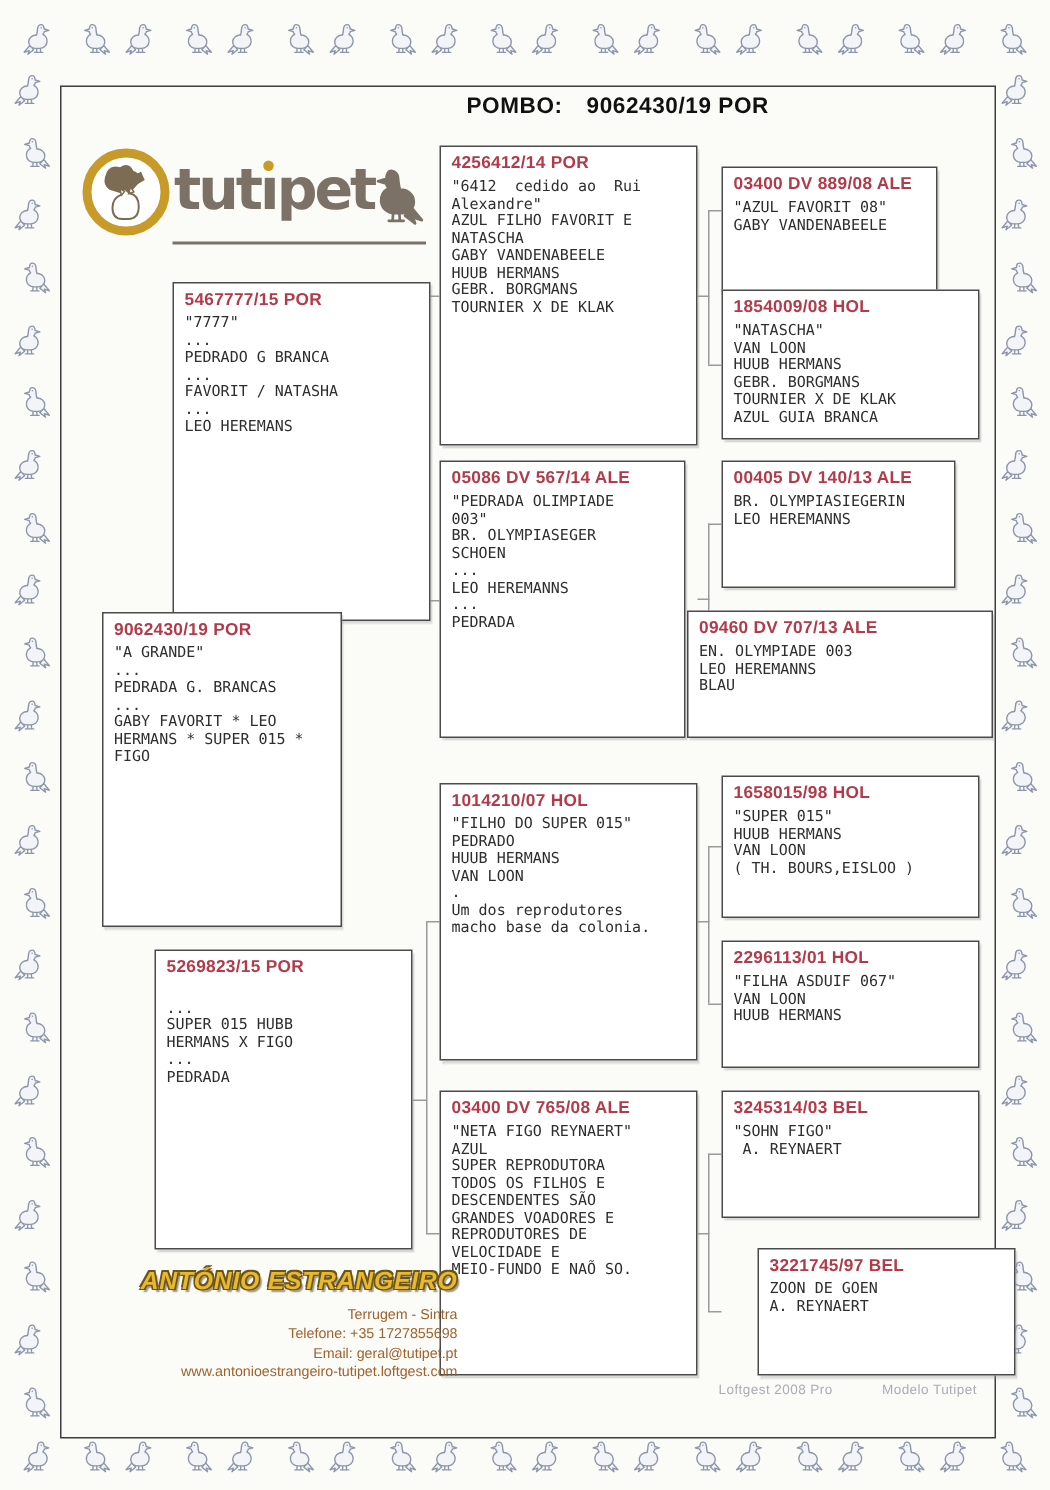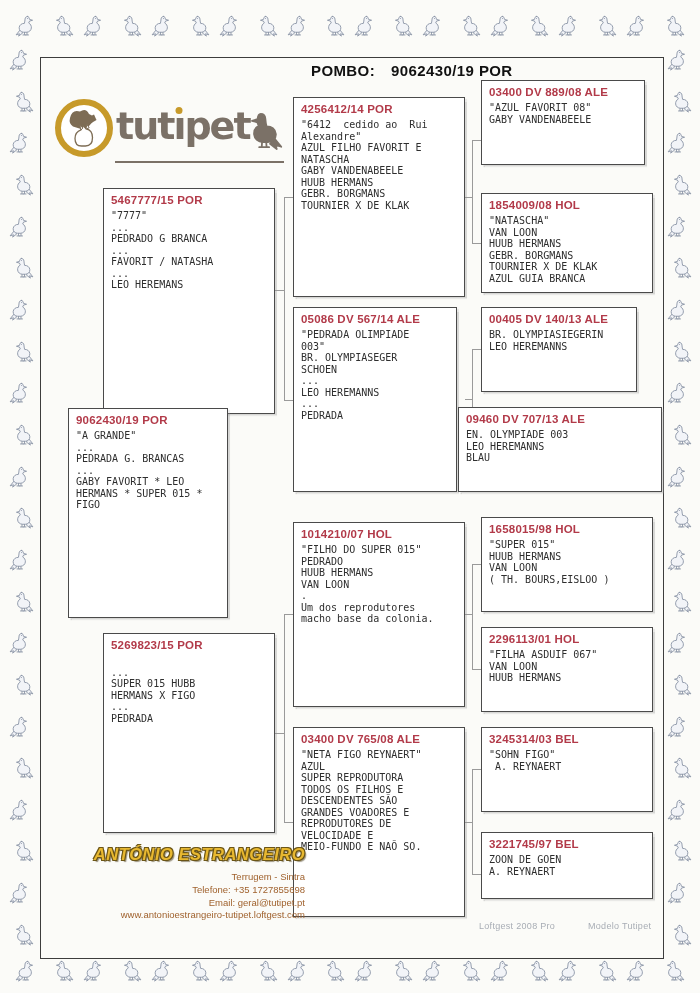--- a/index.html
+++ b/index.html
@@ -377,21 +377,21 @@
 <div class="hline" style="left:472px;top:449px;width:9px"></div>
 <div class="hline" style="left:465px;top:614px;width:8px"></div>
 <div class="vline" style="left:472px;top:564px;height:105px"></div>
 <div class="hline" style="left:472px;top:564px;width:9px"></div>
 <div class="hline" style="left:472px;top:669px;width:9px"></div>
 <div class="hline" style="left:465px;top:822px;width:8px"></div>
 <div class="vline" style="left:472px;top:769px;height:105px"></div>
 <div class="hline" style="left:472px;top:769px;width:9px"></div>
 <div class="hline" style="left:472px;top:874px;width:9px"></div>
 
-<div class="pbox" style="left:103px;top:188px;width:172px;height:226px">
+<div class="pbox" style="left:115px;top:188px;width:172px;height:226px">
   <div class="ring">5467777/15 POR</div>
   <div class="blines">"7777"
 ...
 PEDRADO G BRANCA
 ...
 FAVORIT / NATASHA
 ...
 LEO HEREMANS</div>
 </div>
 <div class="pbox" style="left:68px;top:408px;width:160px;height:210px">
@@ -452,21 +452,21 @@
 AZUL
 SUPER REPRODUTORA
 TODOS OS FILHOS E
 DESCENDENTES SÃO
 GRANDES VOADORES E
 REPRODUTORES DE
 VELOCIDADE E
 MEIO-FUNDO E NAÕ SO.</div>
 </div>
 
-<div class="pbox" style="left:481px;top:80px;width:164px;height:85px">
+<div class="pbox" style="left:481px;top:111px;width:144px;height:85px">
   <div class="ring">03400 DV 889/08 ALE</div>
   <div class="blines">"AZUL FAVORIT 08"
 GABY VANDENABEELE</div>
 </div>
 <div class="pbox" style="left:481px;top:193px;width:172px;height:100px">
   <div class="ring">1854009/08 HOL</div>
   <div class="blines">"NATASCHA"
 VAN LOON
 HUUB HERMANS
 GEBR. BORGMANS
@@ -495,21 +495,21 @@
   <div class="ring">2296113/01 HOL</div>
   <div class="blines">"FILHA ASDUIF 067"
 VAN LOON
 HUUB HERMANS</div>
 </div>
 <div class="pbox" style="left:481px;top:727px;width:172px;height:85px">
   <div class="ring">3245314/03 BEL</div>
   <div class="blines">"SOHN FIGO"
  A. REYNAERT</div>
 </div>
-<div class="pbox" style="left:481px;top:832px;width:172px;height:67px">
+<div class="pbox" style="left:505px;top:832px;width:172px;height:85px">
   <div class="ring">3221745/97 BEL</div>
   <div class="blines">ZOON DE GOEN
 A. REYNAERT</div>
 </div>
 
 <div class="breeder">
   <div class="breeder-name">ANTÓNIO ESTRANGEIRO</div>
   <div class="breeder-contact">
     <div>Terrugem - Sintra</div>
     <div>Telefone: +35 1727855698</div>

